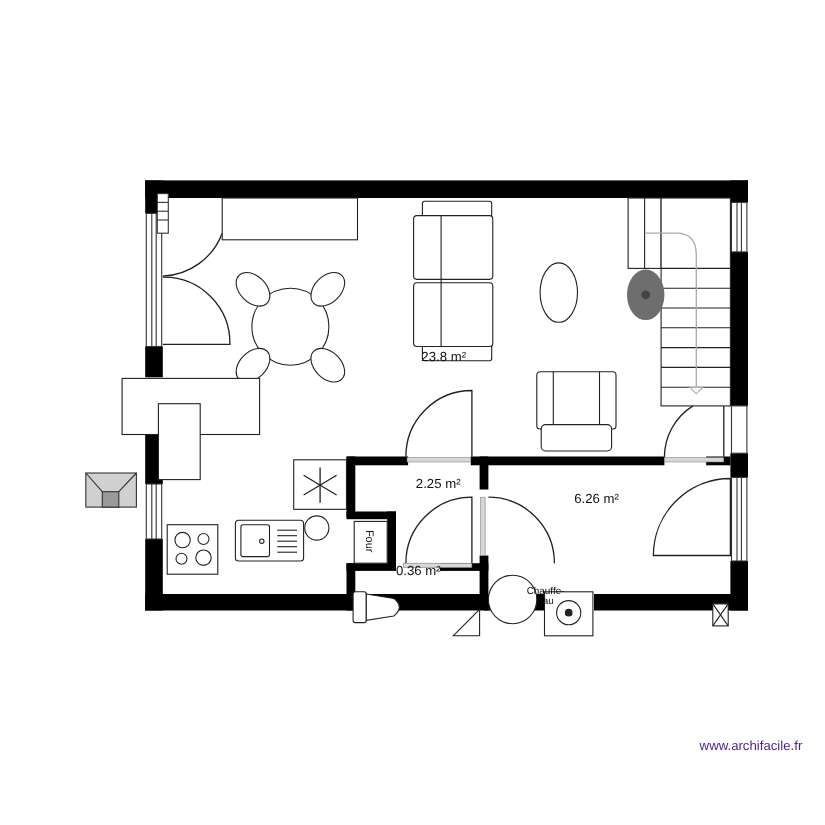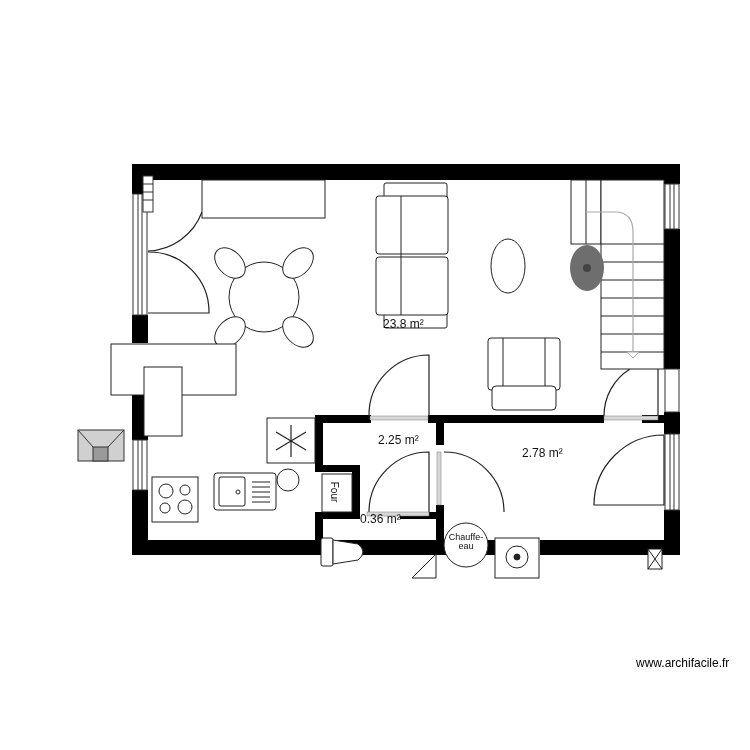--- a/index.html
+++ b/index.html
@@ -1,19 +1,19 @@
 <!DOCTYPE html>
 <html><head>
 <meta charset="utf-8">
 <style>
   html,body{margin:0;padding:0;background:#fff;}
   body{width:750px;height:750px;position:relative;overflow:hidden;font-family:"Liberation Sans",sans-serif;}
   #plan{position:absolute;left:0;top:0;}
   .lbl{position:absolute;font-size:12px;color:#111;white-space:nowrap;line-height:1;}
-  .watermark{position:absolute;left:636px;top:656px;font-size:12px;color:#000000;}
+  .watermark{position:absolute;left:636px;top:671px;font-size:12px;color:#4c1d95;}
 </style>
 </head>
 <body>
 
 <svg id="plan" width="750" height="750" viewBox="0 0 750 750" xmlns="http://www.w3.org/2000/svg">
   <g fill="#000">
 
     <rect x="132" y="164" width="548" height="16"></rect>
     <rect x="132" y="164" width="16" height="30"></rect>
     <rect x="132" y="315" width="16" height="28"></rect>
@@ -167,19 +167,19 @@
     <rect x="78" y="430" width="46" height="31" fill="#d0d0d0" stroke="#333"></rect>
     <rect x="93" y="447" width="15" height="14" fill="#9a9a9a" stroke="#333"></rect>
     <line x1="78" y1="430" x2="93" y2="447" stroke="#333"></line>
       <line x1="124" y1="430" x2="108" y2="447" stroke="#333"></line>
   </g>
 </svg>
 
 <div class="lbl" style="left:355px;top:318px;margin-left:28px;">23.8 m²</div>
 <div class="lbl" style="left:378px;top:434px;">2.25 m²</div>
 <div class="lbl" style="left:360px;top:513px;">0.36 m²</div>
-<div class="lbl" style="left:522px;top:447px;">2.78 m²</div>
+<div class="lbl" style="left:522px;top:447px;">6.26 m²</div>
 <div class="lbl" style="left:324px;top:487px;font-size:10px;transform:rotate(90deg);">Four</div>
-<div class="lbl" style="left:446px;top:533px;font-size:9px;text-align:center;width:40px;">
+<div class="lbl" style="left:446px;top:533px;font-size:9px;text-align:center;width:40px;padding-left:30px;">
   <span>Chauffe-</span><br>
   <span>eau</span>
 </div>
 <div class="watermark">www.archifacile.fr</div>
 
 </body></html>

